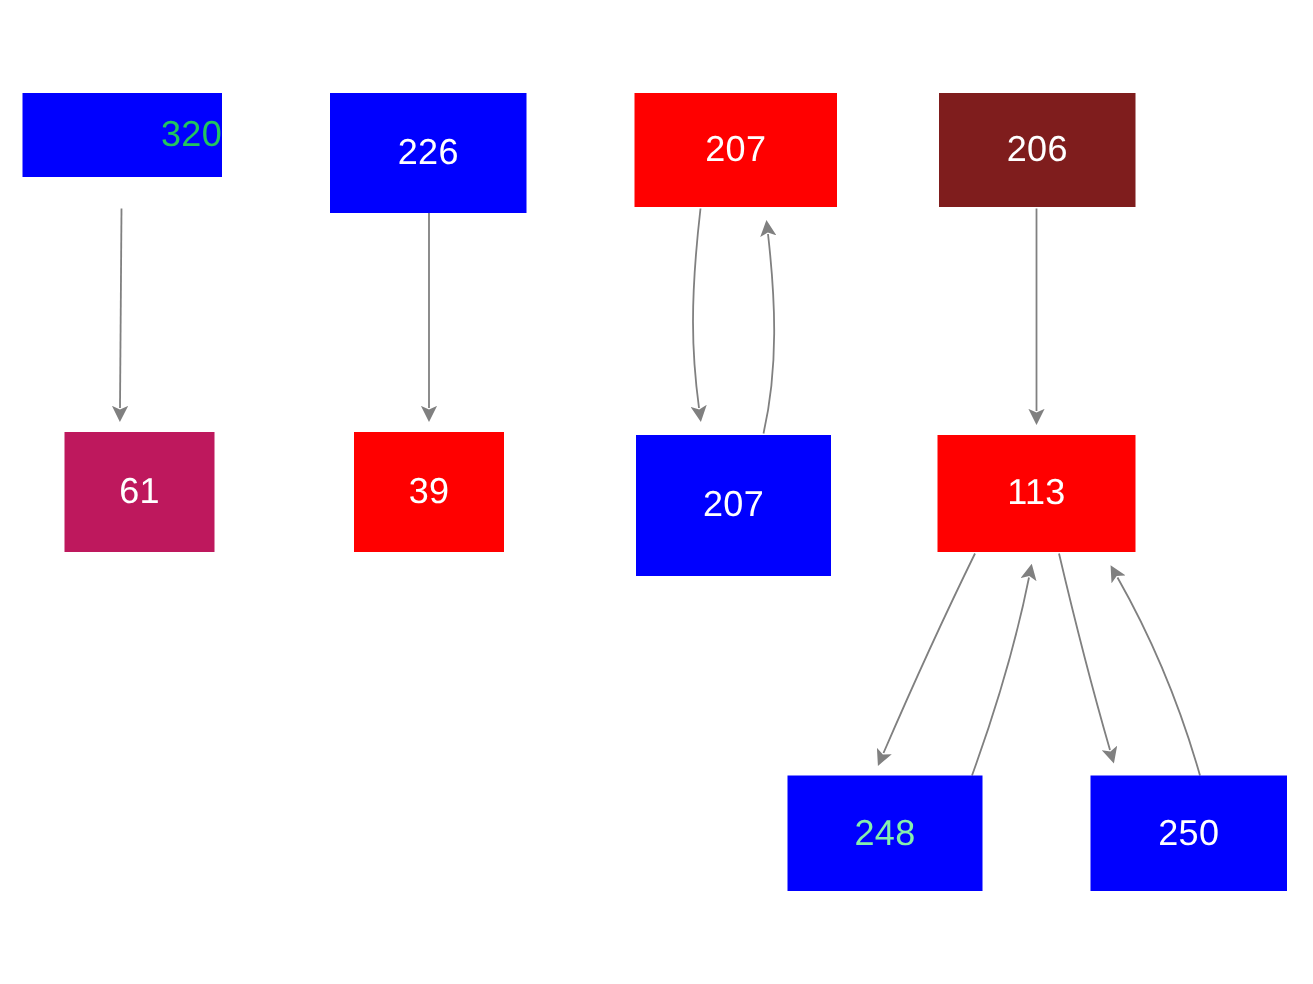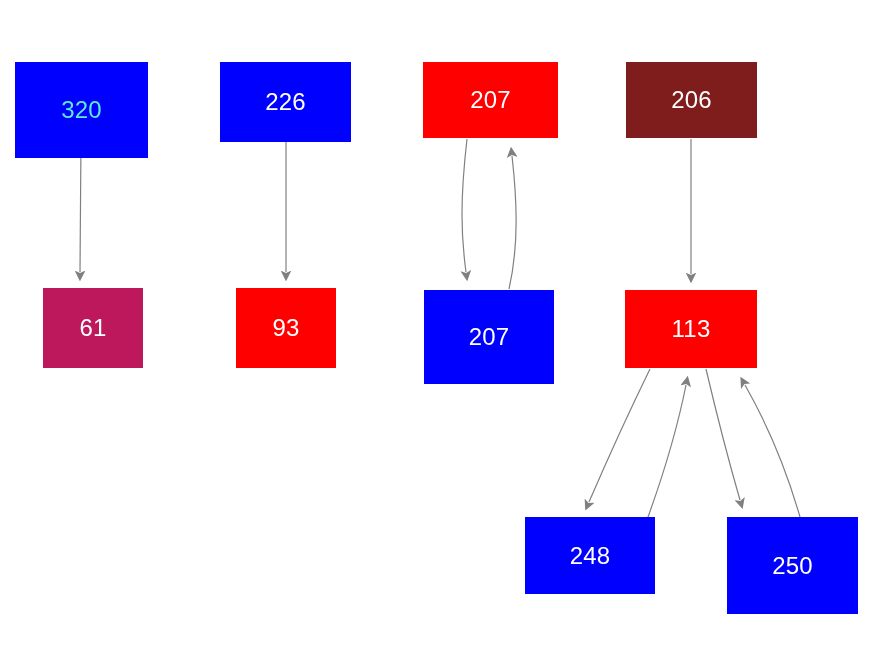--- a/index.html
+++ b/index.html
@@ -62,45 +62,45 @@
         <path d="M 509,289 C 519,245 517,200 512,156" fill="none" stroke="#808080" stroke-width="1.2" marker-end="url(#arrowhead)"></path>
         <path d="M 691,139 L 691,274" fill="none" stroke="#808080" stroke-width="1.2" marker-end="url(#arrowhead)"></path>
         <path d="M 650,369 C 625,420 605,465 589,502" fill="none" stroke="#808080" stroke-width="1.2" marker-end="url(#arrowhead)"></path>
         <path d="M 648,517 C 665,470 678,425 686,385" fill="none" stroke="#808080" stroke-width="1.2" marker-end="url(#arrowhead)"></path>
         <path d="M 706,369 C 718,420 729,462 740,500" fill="none" stroke="#808080" stroke-width="1.2" marker-end="url(#arrowhead)"></path>
         <path d="M 800,517 C 786,468 766,422 745,385" fill="none" stroke="#808080" stroke-width="1.2" marker-end="url(#arrowhead)"></path>
       </g>
   </svg>
 
   <div id="nodes-group">
-      <div class="node" style="left: 15px; top: 62px; width: 133px; height: 96px; background: rgb(0, 0, 255); color: #5eead4;">
+      <div class="node" style="left: 15px; top: 62px; width: 133px; height: 56px; background: rgb(0, 0, 255); color: #22c55e; justify-content: flex-end;">
         <span class="node-label">320</span>
       </div>
       <div class="node" style="left: 220px; top: 62px; width: 131px; height: 80px; background: rgb(0, 0, 255); color: rgb(255, 255, 255);">
         <span class="node-label">226</span>
       </div>
       <div class="node" style="left: 423px; top: 62px; width: 135px; height: 76px; background: rgb(255, 0, 0); color: rgb(255, 255, 255);">
         <span class="node-label">207</span>
       </div>
       <div class="node" style="left: 626px; top: 62px; width: 131px; height: 76px; background: #7f1d1d; color: rgb(255, 255, 255);">
         <span class="node-label">206</span>
       </div>
       <div class="node" style="left: 43px; top: 288px; width: 100px; height: 80px; background: #be185d; color: rgb(255, 255, 255);">
         <span class="node-label">61</span>
       </div>
       <div class="node" style="left: 236px; top: 288px; width: 100px; height: 80px; background: rgb(255, 0, 0); color: rgb(255, 255, 255);">
-        <span class="node-label">93</span>
+        <span class="node-label">39</span>
       </div>
       <div class="node" style="left: 424px; top: 290px; width: 130px; height: 94px; background: rgb(0, 0, 255); color: rgb(255, 255, 255);">
         <span class="node-label">207</span>
       </div>
       <div class="node" style="left: 625px; top: 290px; width: 132px; height: 78px; background: rgb(255, 0, 0); color: rgb(255, 255, 255);">
         <span class="node-label">113</span>
       </div>
-      <div class="node" style="left: 525px; top: 517px; width: 130px; height: 77px; background: rgb(0, 0, 255); color: #ffffff;">
+      <div class="node" style="left: 525px; top: 517px; width: 130px; height: 77px; background: rgb(0, 0, 255); color: #86efac;">
         <span class="node-label">248</span>
       </div>
-      <div class="node" style="left: 727px; top: 517px; width: 131px; height: 97px; background: rgb(0, 0, 255); color: rgb(255, 255, 255);">
+      <div class="node" style="left: 727px; top: 517px; width: 131px; height: 77px; background: rgb(0, 0, 255); color: rgb(255, 255, 255);">
         <span class="node-label">250</span>
       </div>
     </div>
 
 </div>
 
 </body></html>

